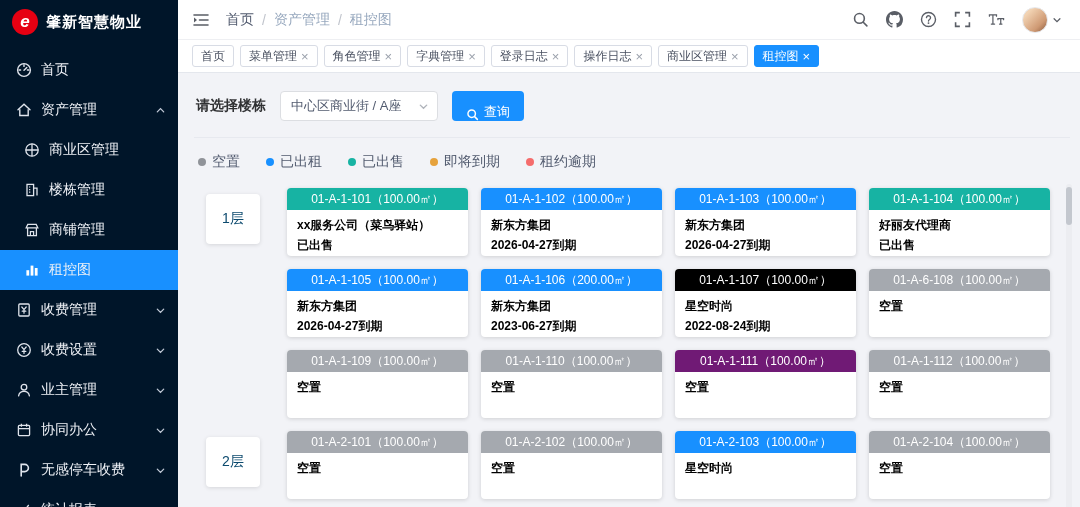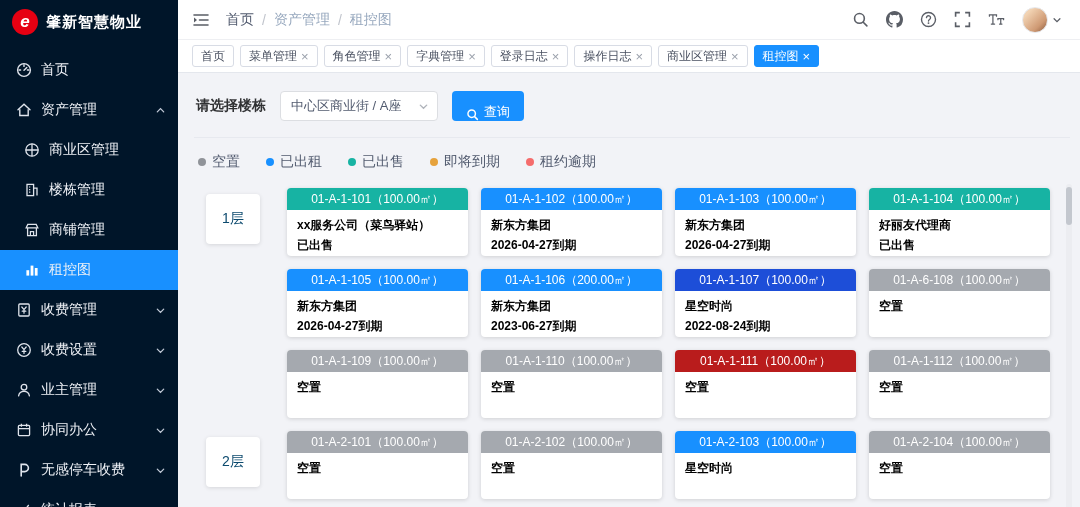--- a/index.html
+++ b/index.html
@@ -430,21 +430,21 @@
                   </div>
                 </div>
                 <div class="unit-card">
                   <div class="unit-head" style="background:#1890ff">01-A-1-106（200.00㎡）</div>
                   <div class="unit-body">
                     <div class="u1">新东方集团</div>
                     <div class="u2">2023-06-27到期</div>
                   </div>
                 </div>
                 <div class="unit-card">
-                  <div class="unit-head" style="background:#1d4ed8">01-A-1-107（100.00㎡）</div>
+                  <div class="unit-head" style="background:#000000">01-A-1-107（100.00㎡）</div>
                   <div class="unit-body">
                     <div class="u1">星空时尚</div>
                     <div class="u2">2022-08-24到期</div>
                   </div>
                 </div>
                 <div class="unit-card">
                   <div class="unit-head" style="background:#a5a9af">01-A-6-108（100.00㎡）</div>
                   <div class="unit-body">
                     <div class="u1">空置</div>
                     <div class="u2"></div>
@@ -458,21 +458,21 @@
                   </div>
                 </div>
                 <div class="unit-card">
                   <div class="unit-head" style="background:#a5a9af">01-A-1-110（100.00㎡）</div>
                   <div class="unit-body">
                     <div class="u1">空置</div>
                     <div class="u2"></div>
                   </div>
                 </div>
                 <div class="unit-card">
-                  <div class="unit-head" style="background:#b91c1c">01-A-1-111（100.00㎡）</div>
+                  <div class="unit-head" style="background:#701a75">01-A-1-111（100.00㎡）</div>
                   <div class="unit-body">
                     <div class="u1">空置</div>
                     <div class="u2"></div>
                   </div>
                 </div>
                 <div class="unit-card">
                   <div class="unit-head" style="background:#a5a9af">01-A-1-112（100.00㎡）</div>
                   <div class="unit-body">
                     <div class="u1">空置</div>
                     <div class="u2"></div>

